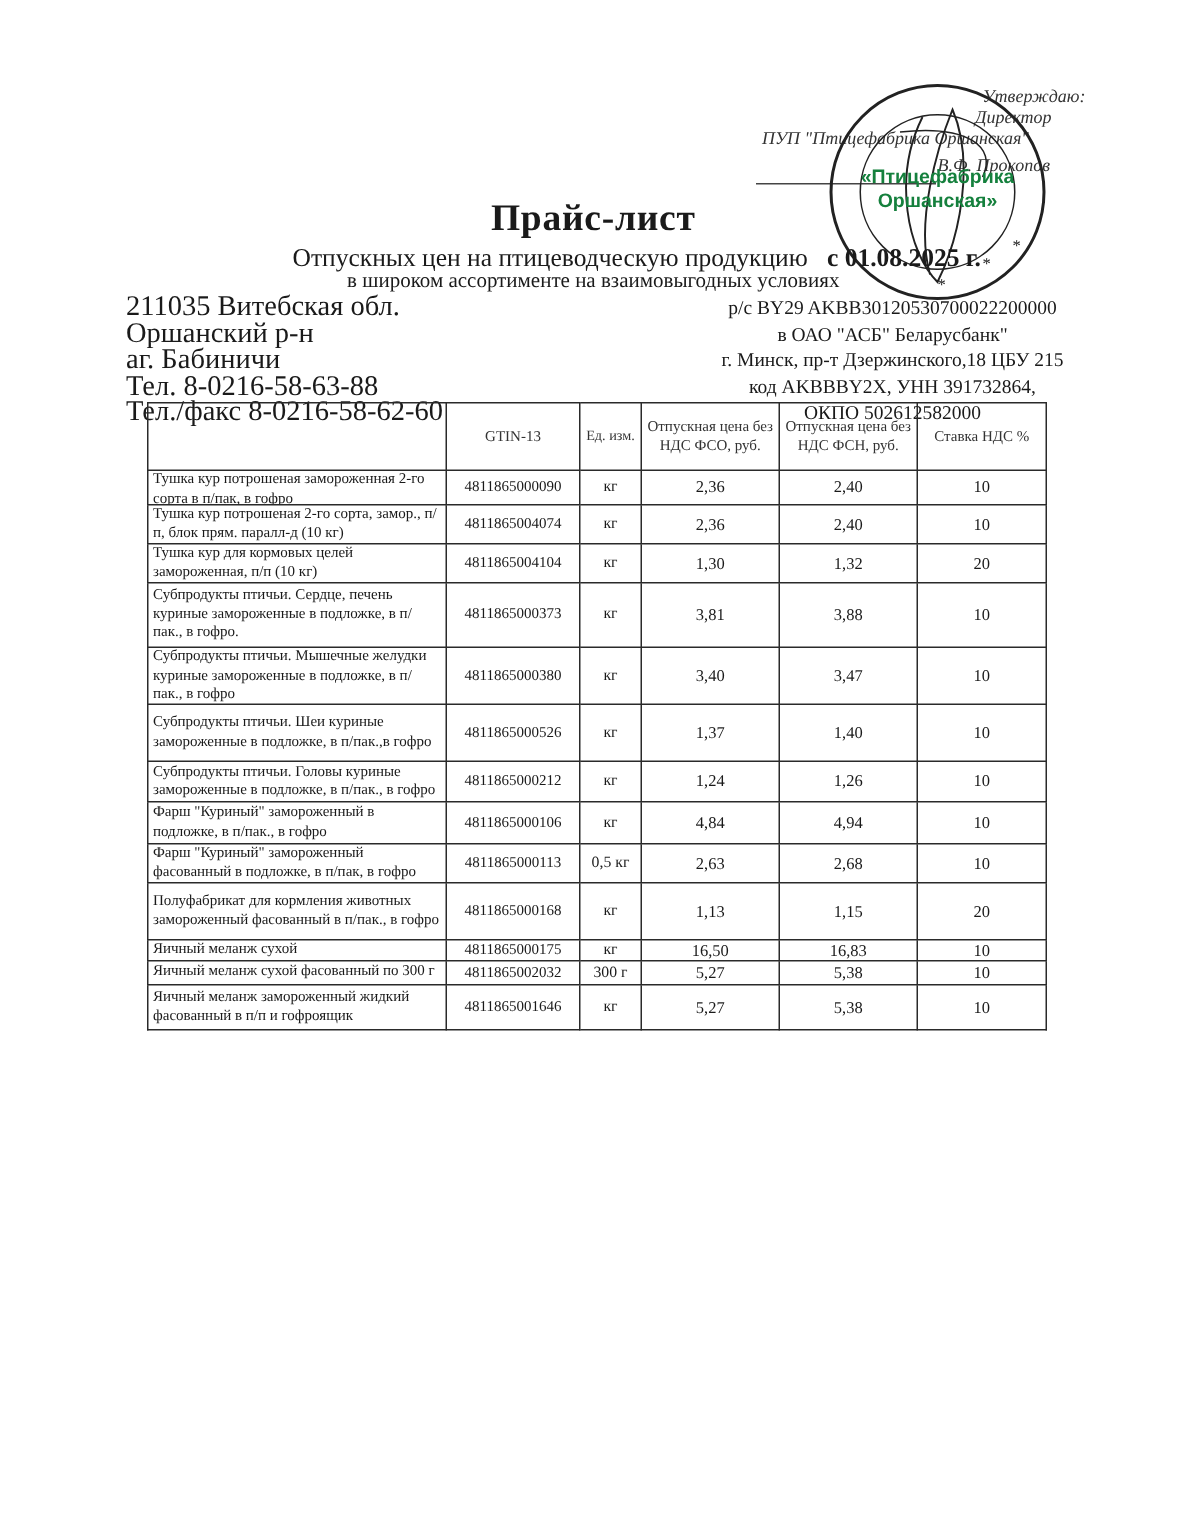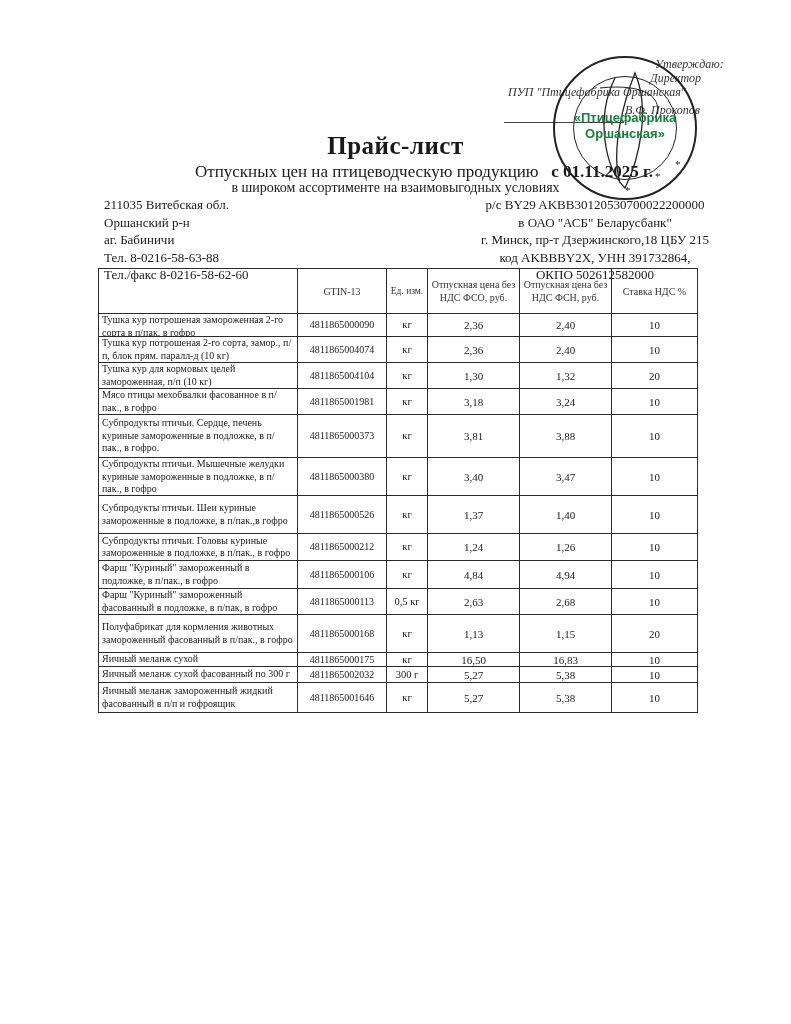--- a/index.html
+++ b/index.html
@@ -26,21 +26,21 @@
       position: absolute; left: 0; right: 0; top: 52px; text-align: center;
       font-family: "Liberation Sans", "DejaVu Sans", sans-serif; font-weight: bold;
       font-size: 13px; line-height: 16px; color: #15803d;
     }
     .stamp .star { position: absolute; font-size: 11px; color: #222; }
     .stamp svg { position: absolute; left: 0; top: 0; }
     .title { left: 0; width: 791px; top: 132px; text-align: center; font-size: 25px; font-weight: bold; letter-spacing: 0.5px; }
     .subtitle { left: 195px; top: 162px; font-size: 17px; white-space: nowrap; }
     .subtitle .date { font-weight: bold; }
     .subtitle2 { left: 0; width: 791px; top: 180px; text-align: center; font-size: 14px; }
-    .addr { left: 104px; top: 196px; font-size: 13px; line-height: 17.5px; }
+    .addr { left: 84px; top: 196px; font-size: 19px; line-height: 17.5px; }
     .bank { left: 430px; top: 196px; width: 330px; text-align: center; font-size: 13px; line-height: 17.5px; }
     .bank div { white-space: nowrap; text-align: center; }
 
     table.price {
       position: absolute; left: 98px; top: 268px; border-collapse: collapse;
       font-size: 10.5px; line-height: 12px; table-layout: fixed;
     }
     table.price td, table.price th {
       border: 1.2px solid #2a2a2a; padding: 0 3px; vertical-align: middle; overflow: hidden;
     }
@@ -73,21 +73,21 @@
     <div>Оршанская»</div>
   </div>
   <span class="star" style="left:100px;top:112px;">*</span>
   <span class="star" style="left:120px;top:100px;">*</span>
   <span class="star" style="left:70px;top:126px;">*</span>
 </div>
 
 <div class="abs title">Прайс-лист</div>
 <div class="abs subtitle">
   <span>Отпускных цен  на птицеводческую продукцию</span>&nbsp;&nbsp;
-  <span class="date">с 01.11.2025 г.</span>
+  <span class="date">с 01.08.2025 г.</span>
 </div>
 <div class="abs subtitle2">в широком ассортименте на взаимовыгодных условиях</div>
 
 <div class="abs addr">
   <div>211035  Витебская обл.</div>
   <div>Оршанский  р-н</div>
   <div>аг. Бабиничи</div>
   <div>Тел. 8-0216-58-63-88</div>
   <div>Тел./факс 8-0216-58-62-60</div>
 </div>
@@ -143,30 +143,20 @@
     <tr style="height:26px">
       <td class="name">
           <span class="clip" style="max-height:26px">Тушка кур для кормовых целей замороженная, п/п (10 кг)</span>
         </td>
       <td class="c gtin">4811865004104</td>
       <td class="c">кг</td>
       <td class="num">1,30</td>
       <td class="num">1,32</td>
       <td class="num">20</td>
     </tr>
-    <tr style="height:26px">
-      <td class="name">
-          <span class="clip" style="max-height:26px">Мясо птицы мехобвалки фасованное в п/пак., в гофро</span>
-        </td>
-      <td class="c gtin">4811865001981</td>
-      <td class="c">кг</td>
-      <td class="num">3,18</td>
-      <td class="num">3,24</td>
-      <td class="num">10</td>
-    </tr>
     <tr style="height:43px">
       <td class="name">
           <span class="clip" style="max-height:40px">Субпродукты птичьи. Сердце, печень куриные замороженные в подложке, в п/пак., в гофро.</span>
         </td>
       <td class="c gtin">4811865000373</td>
       <td class="c">кг</td>
       <td class="num">3,81</td>
       <td class="num">3,88</td>
       <td class="num">10</td>
     </tr>

